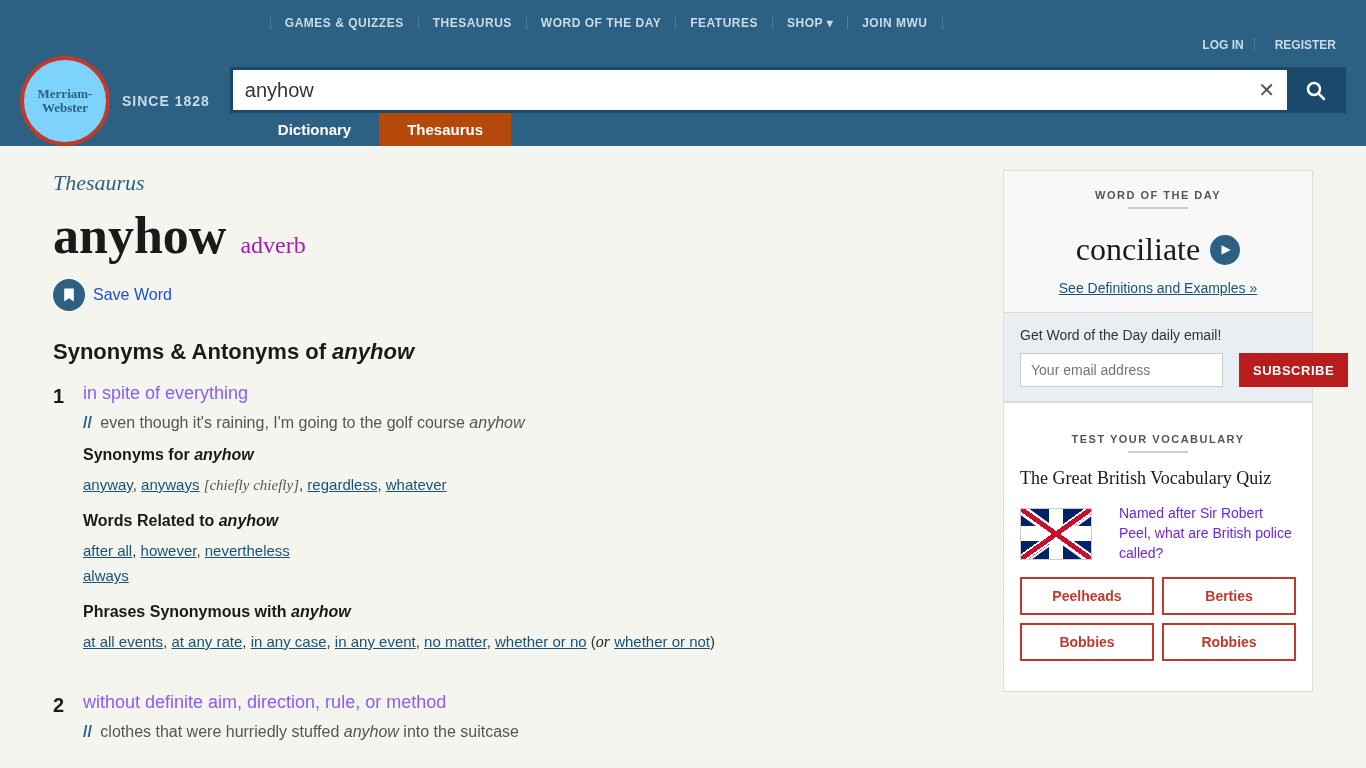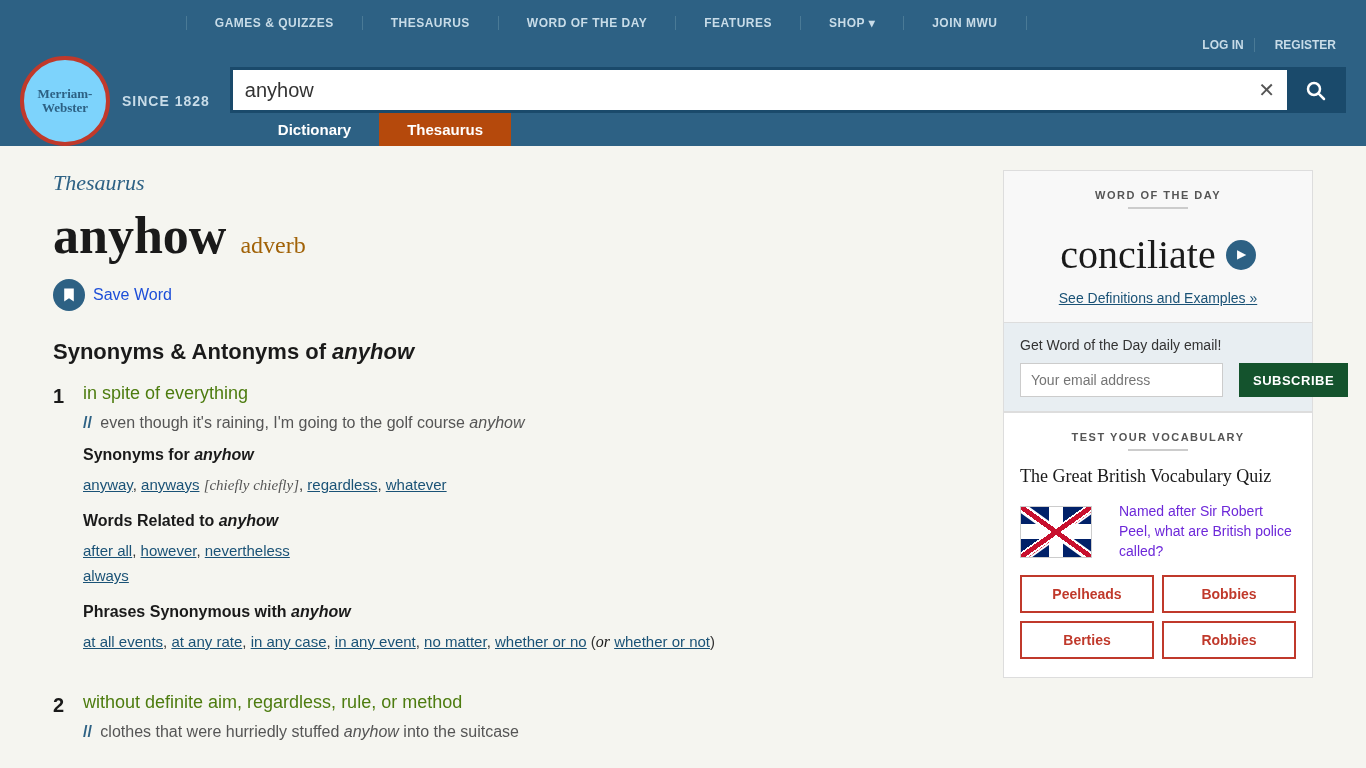--- a/index.html
+++ b/index.html
@@ -19,21 +19,21 @@
       gap: 0;
       flex: 1;
       justify-content: center;
     }
     .top-nav-link {
       color: #c8dce8;
       font-family: Arial, sans-serif;
       font-size: 12px;
       font-weight: bold;
       text-decoration: none;
-      padding: 0 28px;
+      padding: 0 14px;
       border-right: 1px solid #4a7a96;
       letter-spacing: 0.5px;
       cursor: pointer;
     }
     .top-nav-link:first-child { border-left: 1px solid #4a7a96; }
     .top-nav-right {
       display: flex;
       align-items: center;
       gap: 10px;
       margin-left: auto;
@@ -167,21 +167,21 @@
       margin-bottom: 14px;
     }
     .word-title {
       font-size: 52px;
       font-weight: bold;
       color: #1a1a1a;
       font-family: Georgia, serif;
     }
     .word-pos {
       font-size: 24px;
-      color: #a16207;
+      color: #a21caf;
       font-family: Georgia, serif;
     }
     .save-word-row {
       display: flex;
       align-items: center;
       gap: 8px;
       margin-bottom: 28px;
     }
     .bookmark-icon {
       width: 32px;
@@ -219,21 +219,21 @@
       font-size: 20px;
       font-weight: bold;
       color: #1a1a1a;
       font-family: Arial, sans-serif;
       float: left;
       margin-right: 14px;
       margin-top: 2px;
     }
     .sense-definition {
       font-size: 18px;
-      color: #4d7c0f;
+      color: #8b5cf6;
       font-family: Arial, sans-serif;
       margin-bottom: 10px;
       margin-left: 30px;
     }
     .sense-example {
       font-size: 16px;
       color: #555;
       font-family: Arial, sans-serif;
       margin-bottom: 14px;
       margin-left: 30px;
@@ -299,21 +299,21 @@
       color: #555;
       text-transform: uppercase;
     }
     .wotd-divider {
       height: 2px;
       background: #ccc;
       width: 60px;
       margin: 6px auto;
     }
     .wotd-word {
-      font-size: 40px;
+      font-size: 32px;
       font-family: Georgia, serif;
       color: #1a1a1a;
       text-align: center;
       padding: 8px 16px;
       display: flex;
       align-items: center;
       justify-content: center;
       gap: 10px;
     }
     .audio-icon {
@@ -362,36 +362,36 @@
     .email-input {
       flex: 1;
       border: 1px solid #ccc;
       padding: 8px 10px;
       font-size: 14px;
       font-family: Arial, sans-serif;
       color: #666;
       outline: none;
     }
     .subscribe-btn {
-      background: #14532d;
+      background: #b91c1c;
       color: white;
       border: none;
       padding: 8px 14px;
       font-size: 13px;
       font-weight: bold;
       font-family: Arial, sans-serif;
       letter-spacing: 0.5px;
       cursor: pointer;
     }
 
     
     .vocab-card {
       background: white;
       border: 1px solid #ddd;
-      padding: 18px 16px;
+      padding: 30px 16px;
     }
     .vocab-header {
       text-align: center;
       margin-bottom: 14px;
     }
     .vocab-label {
       font-family: Arial, sans-serif;
       font-size: 11px;
       font-weight: bold;
       letter-spacing: 1.5px;
@@ -592,21 +592,21 @@
         <a class="word-link">in any event</a><span class="word-link-plain">, </span>
         <a class="word-link">no matter</a><span class="word-link-plain">, </span>
         <a class="word-link">whether or no</a>
         <span class="word-link-plain"> (</span><em>or</em><span class="word-link-plain"> </span>
         <a class="word-link">whether or not</a><span class="word-link-plain">)</span>
       </div>
     </div>
 
     <div class="sense-block clearfix">
       <span class="sense-number">2</span>
-      <div class="sense-definition">without definite aim, regardless, rule, or method</div>
+      <div class="sense-definition">without definite aim, direction, rule, or method</div>
       <div class="sense-example">
         <span class="double-slash">//</span>
         <span>clothes that were hurriedly stuffed <em>anyhow</em> into the suitcase</span>
       </div>
     </div>
 
   </div>
 
   <div class="right-sidebar">
 
@@ -656,20 +656,20 @@
             <rect x="0" y="20" width="72" height="12" fill="white"></rect>
 
             <rect x="33" y="0" width="6" height="52" fill="#C8102E"></rect>
             <rect x="0" y="23" width="72" height="6" fill="#C8102E"></rect>
           </svg>
         </div>
         <div class="quiz-question-text">Named after Sir Robert Peel, what are British police called?</div>
       </div>
       <div class="quiz-answers">
         <button class="quiz-answer-btn">Peelheads</button>
+        <button class="quiz-answer-btn">Berties</button>
         <button class="quiz-answer-btn">Bobbies</button>
-        <button class="quiz-answer-btn">Berties</button>
         <button class="quiz-answer-btn">Robbies</button>
       </div>
     </div>
 
   </div>
 </div>
 
 </body></html>

